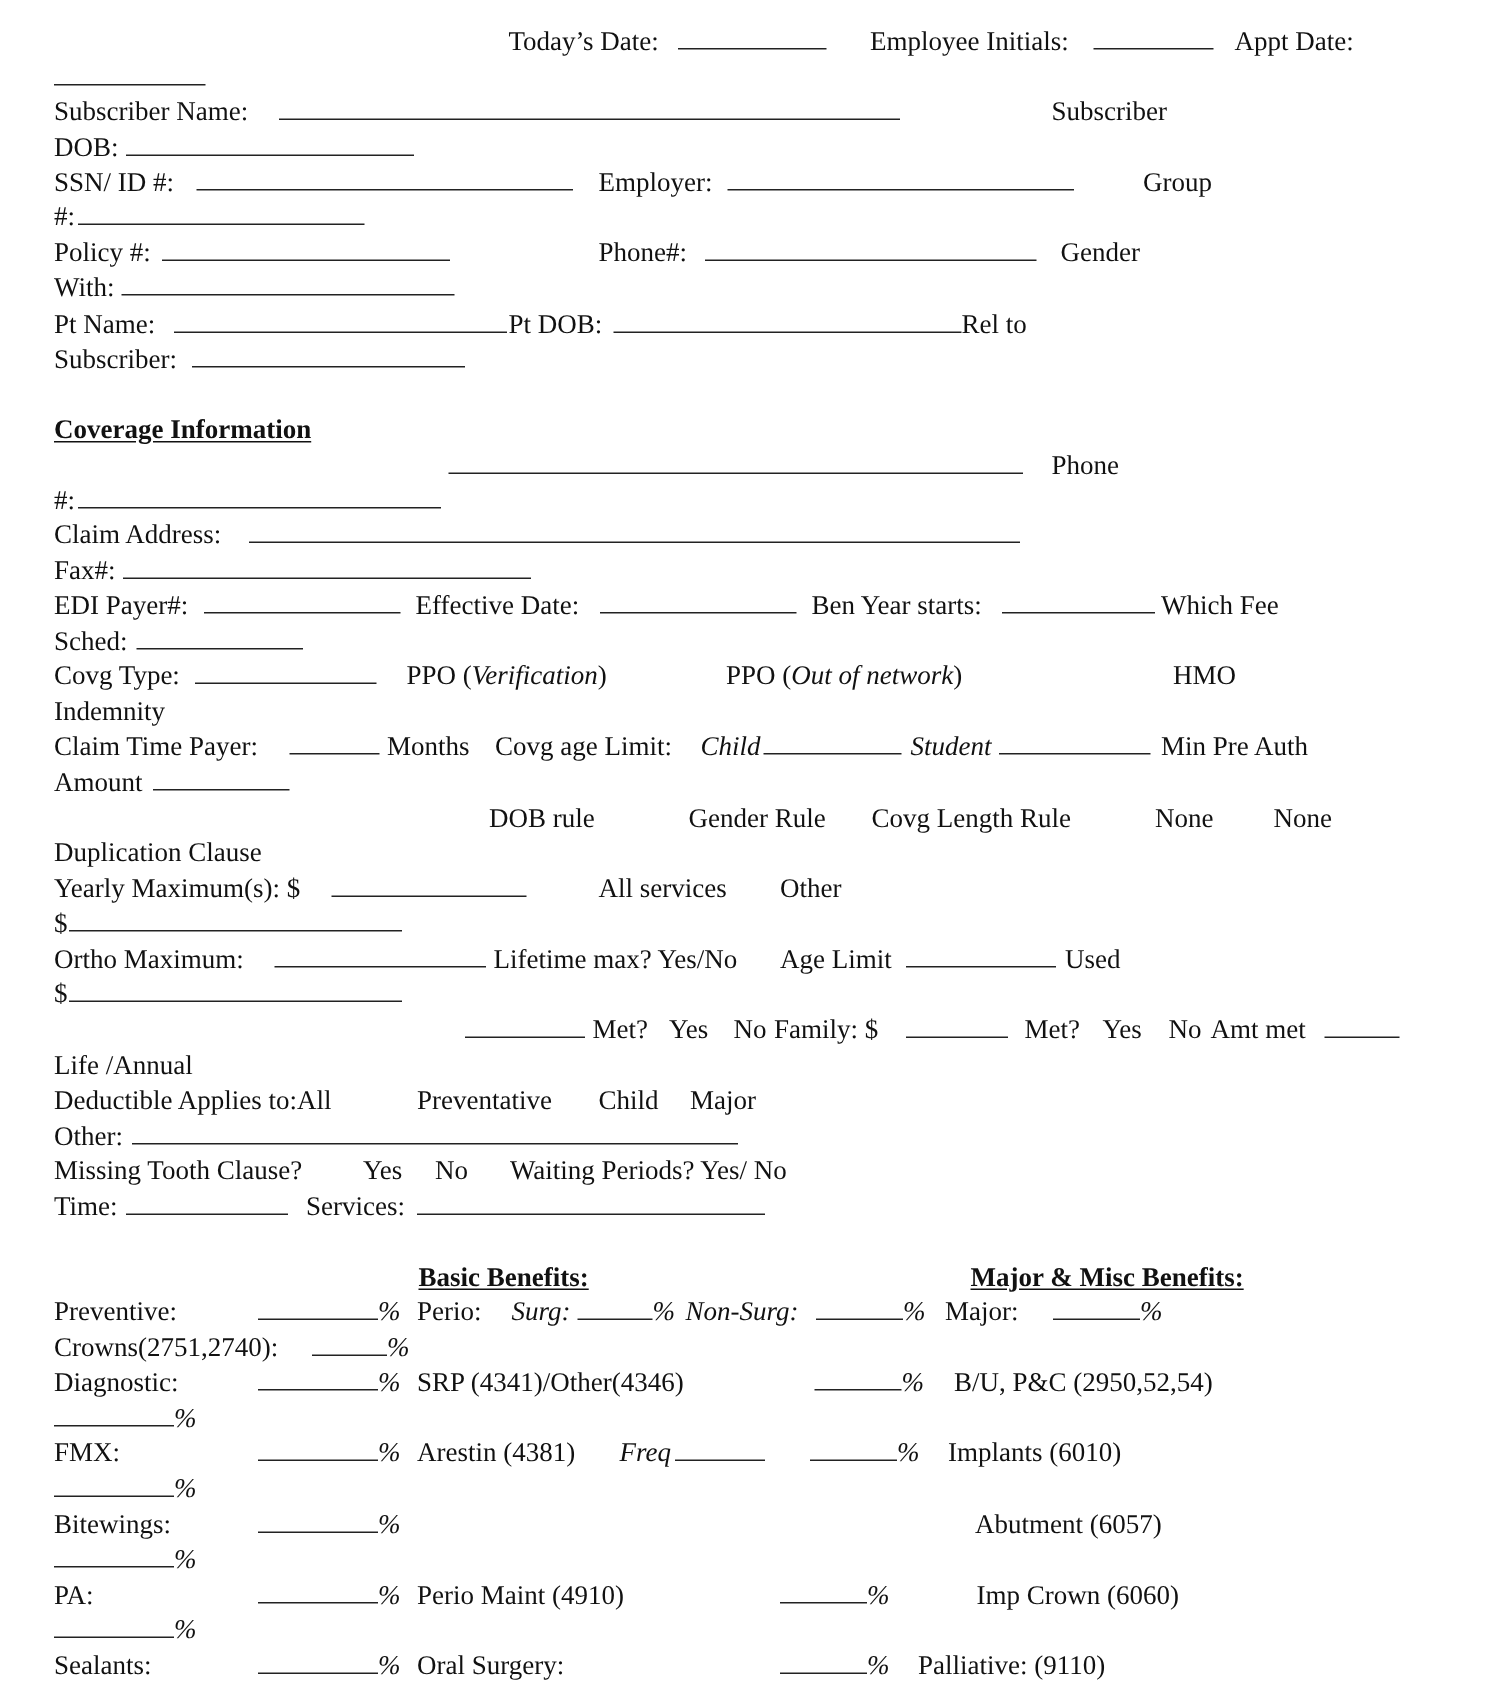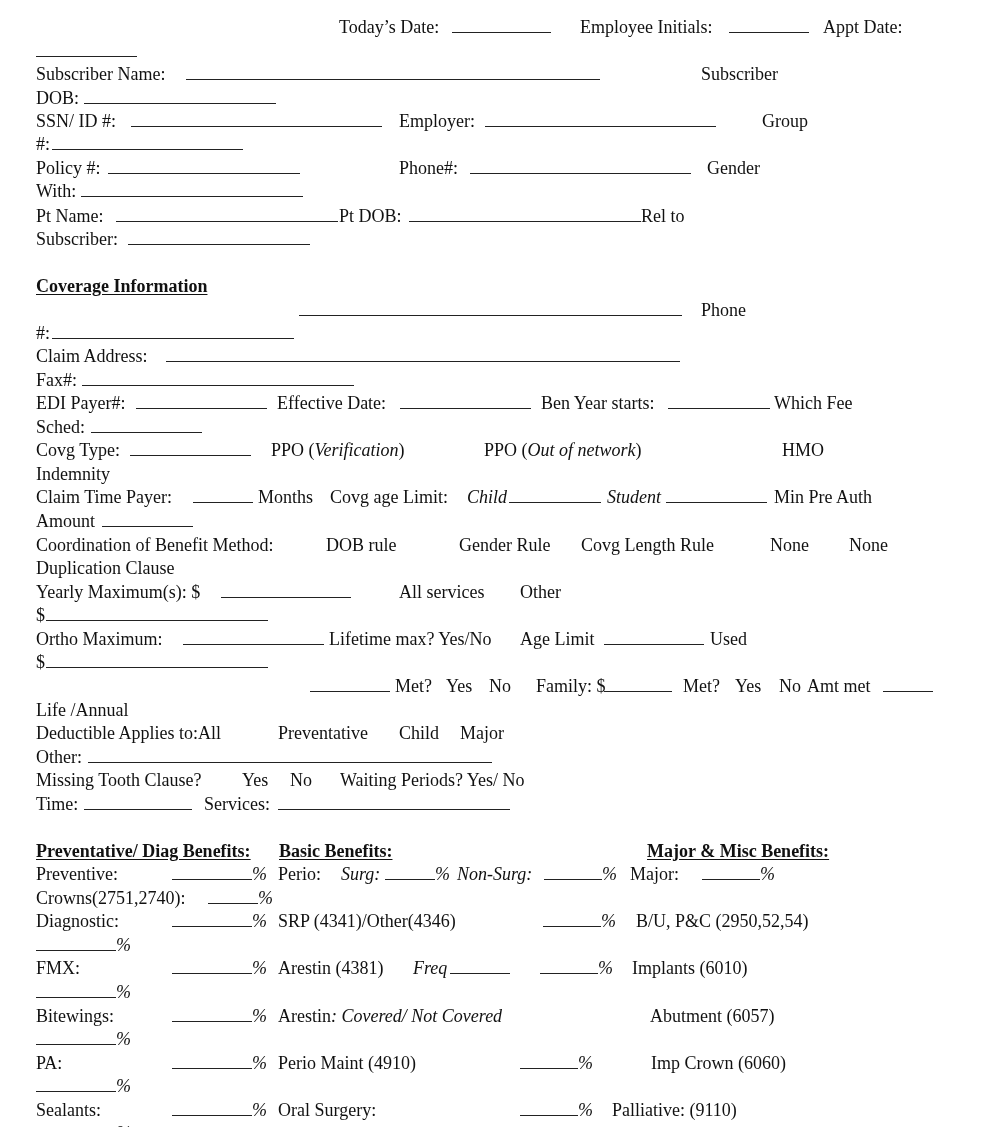--- a/index.html
+++ b/index.html
@@ -121,21 +121,20 @@
   <span class="seg" style="left:509px"><span class="blank fld" style="width:92px"></span></span>
   <span class="seg i" style="left:607px">Student</span>
   <span class="seg" style="left:666px"><span class="blank fld" style="width:101px"></span></span>
   <span class="seg" style="left:774px">Min Pre Auth</span>
 </div>
 <div class="ln" style="top:510px">
   <span class="seg" style="left:36px">Amount</span>
   <span class="seg" style="left:102px"><span class="blank fld" style="width:91px"></span></span>
 </div>
 <div class="ln" style="top:534px">
-  <span class="seg" style="left:36px">Coordination of Benefit Method:</span>
   <span class="seg" style="left:326px">DOB rule</span>
   <span class="seg" style="left:459px">Gender Rule</span>
   <span class="seg" style="left:581px">Covg Length Rule</span>
   <span class="seg" style="left:770px">None</span>
   <span class="seg" style="left:849px">None</span>
 </div>
 <div class="ln" style="top:557px">
   <span class="seg" style="left:36px">Duplication Clause</span>
 </div>
 <div class="ln" style="top:581px">
@@ -158,21 +157,21 @@
 </div>
 <div class="ln" style="top:651px">
   <span class="seg" style="left:36px">$</span>
   <span class="seg" style="left:46px"><span class="blank fld" style="width:222px"></span></span>
 </div>
 <div class="ln" style="top:675px">
   <span class="seg" style="left:310px"><span class="blank fld" style="width:80px"></span></span>
   <span class="seg" style="left:395px">Met?</span>
   <span class="seg" style="left:446px">Yes</span>
   <span class="seg" style="left:489px">No</span>
-  <span class="seg" style="left:536px">Family: $</span>
+  <span class="seg" style="left:516px">Family: $</span>
   <span class="seg" style="left:604px"><span class="blank fld" style="width:68px"></span></span>
   <span class="seg" style="left:683px">Met?</span>
   <span class="seg" style="left:735px">Yes</span>
   <span class="seg" style="left:779px">No</span>
   <span class="seg" style="left:807px">Amt met</span>
   <span class="seg" style="left:883px"><span class="blank fld" style="width:50px"></span></span>
 </div>
 <div class="ln" style="top:699px">
   <span class="seg" style="left:36px">Life /Annual</span>
 </div>
@@ -193,21 +192,20 @@
   <span class="seg" style="left:340px">Waiting Periods? Yes/ No</span>
 </div>
 <div class="ln" style="top:793px">
   <span class="seg" style="left:36px">Time:</span>
   <span class="seg" style="left:84px"><span class="blank fld" style="width:108px"></span></span>
   <span class="seg" style="left:204px">Services:</span>
   <span class="seg" style="left:278px"><span class="blank fld" style="width:232px"></span></span>
 </div>
 
 <div class="ln" style="top:840px">
-  <span class="seg b u" style="left:36px">Preventative/ Diag Benefits:</span>
   <span class="seg b u" style="left:279px">Basic Benefits:</span>
   <span class="seg b u" style="left:647px">Major &amp; Misc Benefits:</span>
 </div>
 <div class="ln" style="top:863px">
   <span class="seg" style="left:36px">Preventive:</span>
   <span class="seg" style="left:172px"><span class="blank fld" style="width:80px"></span><span class="i">%</span></span>
   <span class="seg" style="left:278px">Perio:</span>
   <span class="seg i" style="left:341px">Surg:</span>
   <span class="seg" style="left:385px"><span class="blank fld" style="width:50px"></span><span class="i">%</span></span>
   <span class="seg i" style="left:457px">Non-Surg:</span>
@@ -237,21 +235,20 @@
   <span class="seg" style="left:450px"><span class="blank fld" style="width:60px"></span></span>
   <span class="seg" style="left:540px"><span class="blank fld" style="width:58px"></span><span class="i">%</span></span>
   <span class="seg" style="left:632px">Implants (6010)</span>
 </div>
 <div class="ln" style="top:981px">
   <span class="seg" style="left:36px"><span class="blank fld" style="width:80px"></span><span class="i">%</span></span>
 </div>
 <div class="ln" style="top:1005px">
   <span class="seg" style="left:36px">Bitewings:</span>
   <span class="seg" style="left:172px"><span class="blank fld" style="width:80px"></span><span class="i">%</span></span>
-  <span class="seg" style="left:278px"><span>Arestin</span><span class="i">: Covered/ Not Covered</span></span>
   <span class="seg" style="left:650px">Abutment (6057)</span>
 </div>
 <div class="ln" style="top:1028px">
   <span class="seg" style="left:36px"><span class="blank fld" style="width:80px"></span><span class="i">%</span></span>
 </div>
 <div class="ln" style="top:1052px">
   <span class="seg" style="left:36px">PA:</span>
   <span class="seg" style="left:172px"><span class="blank fld" style="width:80px"></span><span class="i">%</span></span>
   <span class="seg" style="left:278px">Perio Maint (4910)</span>
   <span class="seg" style="left:520px"><span class="blank fld" style="width:58px"></span><span class="i">%</span></span>

